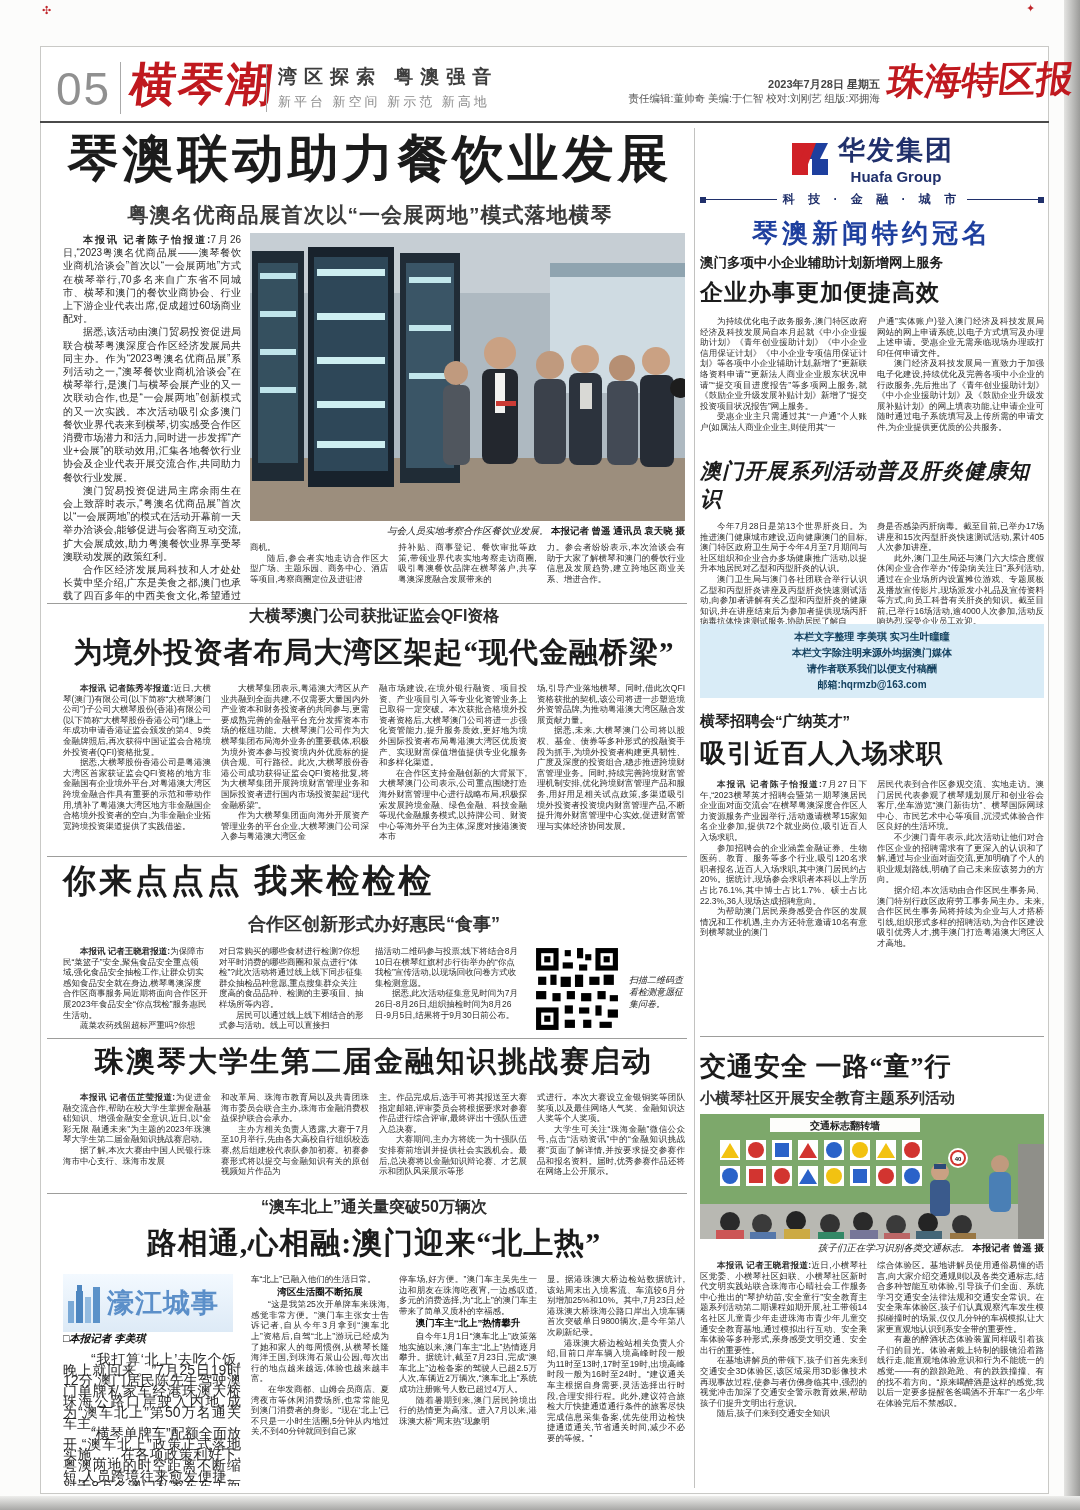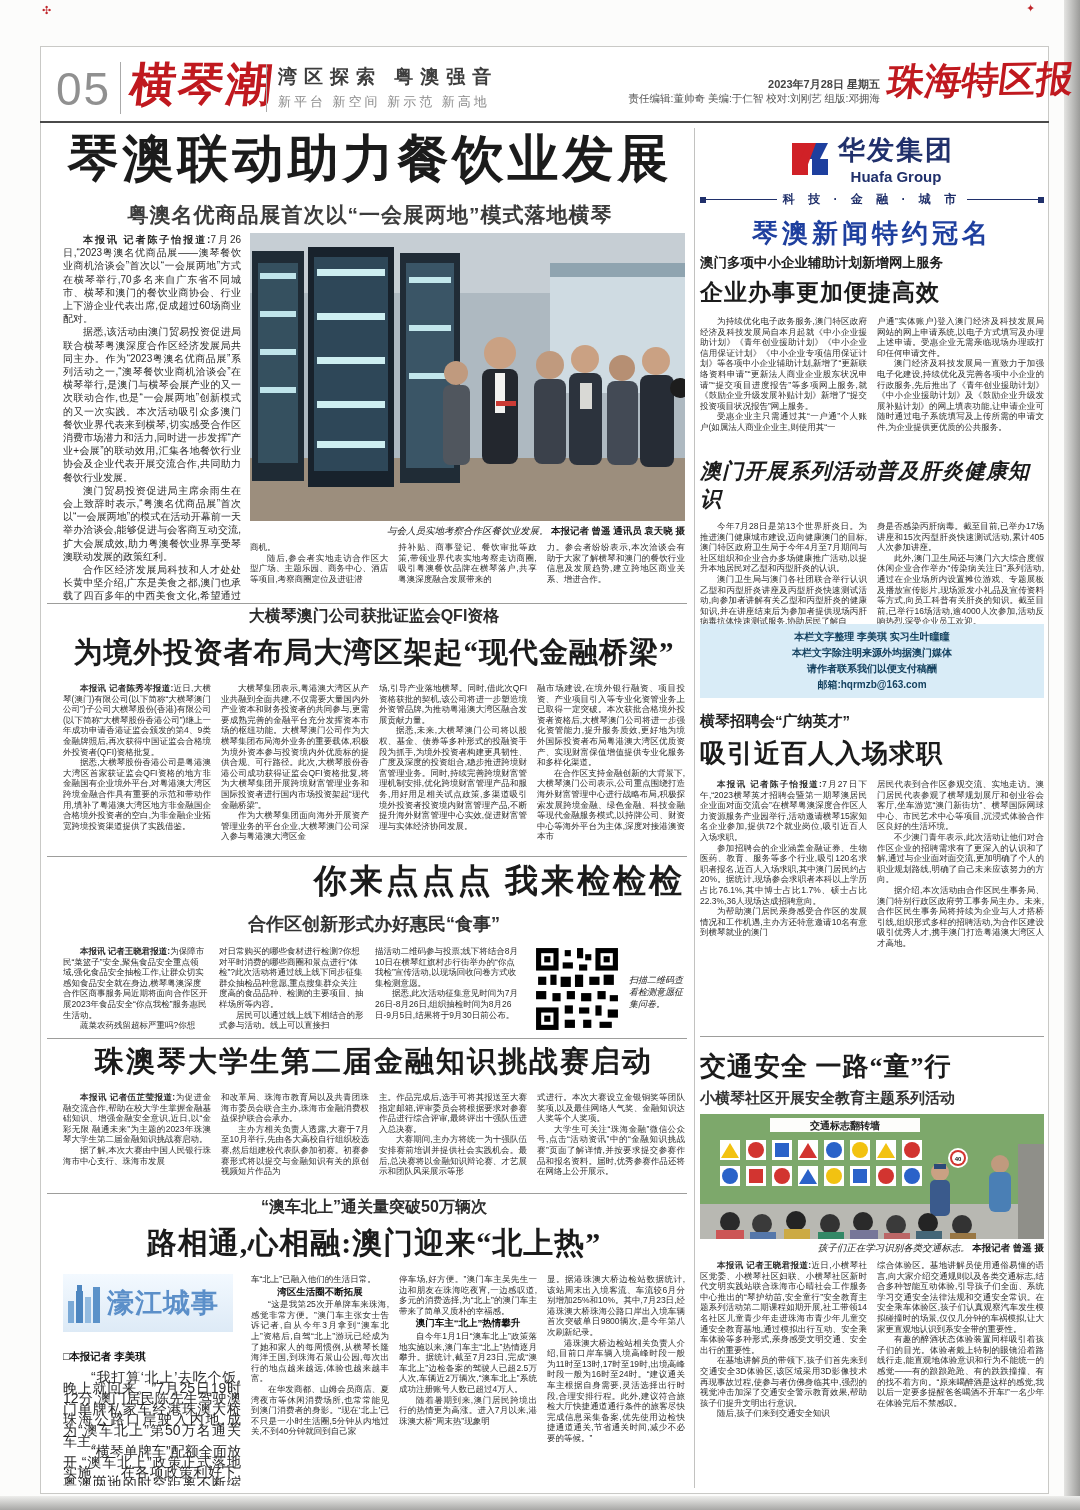--- a/index.html
+++ b/index.html
@@ -55,42 +55,42 @@
   .main-rowb { position:absolute; left:187px; top:309px; width:435px; height:59px; }
 
   
   .s-qfi { position:absolute; left:63px; top:606px; width:622px; }
   .s-qfi .kicker { text-align:center; font-size:16px; font-weight:bold; color:#2c2c2c; }
   .s-qfi h1 { text-align:center; font-size:29px; margin-top:6px; letter-spacing:1px; }
   .s-qfi .cols { margin-top:10px; height:180px; }
 
   
   .s-food { position:absolute; left:63px; top:859px; width:622px; }
-  .s-food h1 { text-align:right; font-size:33px; letter-spacing:3px; }
+  .s-food h1 { text-align:left; font-size:33px; letter-spacing:3px; }
   .s-food h2 { text-align:center; font-size:18px; font-weight:bold; color:#333; margin-top:8px; }
   .s-food .body { display:flex; gap:10px; margin-top:10px; height:86px; }
   .s-food .c { flex:none; width:146px; }
   .qrwrap { flex:none; width:164px; display:flex; gap:6px; }
   .qrbox { width:92px; height:86px; }
   .qrcap { width:62px; font-family:"Liberation Serif","DejaVu Serif",serif; font-style:italic; font-size:9px; line-height:12px; color:#222; padding-top:28px; }
 
   
   .s-contest { position:absolute; left:63px; top:1042px; width:622px; }
   .s-contest h1 { text-align:center; font-size:29px; letter-spacing:2px; }
   .s-contest .cols { margin-top:10px; height:100px; }
 
   
   .s-cars { position:absolute; left:63px; top:1197px; width:622px; }
   .s-cars .kicker { text-align:center; font-size:16px; font-weight:bold; color:#2c2c2c; }
   .s-cars h1 { text-align:center; font-size:30px; margin-top:5px; letter-spacing:1px; }
   .s-cars .body { display:flex; gap:10px; margin-top:10px; height:212px; text-align:justify; }
   .colA { flex:none; width:178px; overflow:hidden; }
   .citylogo { width:170px; height:58px; background:linear-gradient(#f3f9ff,#ddeaf6); display:flex; align-items:center; gap:6px; padding:4px; }
   .citylogo .t { font-family:"Liberation Serif","DejaVu Serif",serif; font-weight:900; font-size:27px; color:#5b8fc9; letter-spacing:1px; }
-  .cars-byline { font-size:10.5px; font-weight:bold; margin:18px 0 8px; color:#111; }
+  .cars-byline { font-size:10.5px; font-weight:bold; margin:0 0 8px; color:#111;font-style:italic; }
   .colA .txt { font-size:14px; line-height:10.6px; }
 
   
   .r-huafa { position:absolute; left:700px; top:132px; width:344px; text-align:center; }
   .huafa-row { display:flex; justify-content:center; align-items:center; gap:8px; }
   .huafa-cn { font-size:27px; font-weight:900; color:#20306b; letter-spacing:2px; font-family:"Liberation Serif","DejaVu Serif",serif; }
   .huafa-en { font-size:15px; font-weight:bold; color:#20306b; }
   .huafa-tag { margin-top:6px; display:flex; align-items:center; gap:6px; justify-content:center; color:#20306b; font-size:12px; font-weight:bold; letter-spacing:5px; }
   .tagline-bar { flex:1; height:1px; background:#20306b; position:relative; }
   .tagline-bar::after { content:""; position:absolute; top:-2.5px; width:6px; height:6px; background:#20306b; }
@@ -216,26 +216,26 @@
     <div class="cols">
       <div class="c">
         <p class="para"><b class="lead-b">本报讯 记者陈秀岑报道:</b><span>近日,大横琴(澳门)有限公司(以下简称“大横琴澳门公司”)子公司大横琴股份(香港)有限公司(以下简称“大横琴股份香港公司”)继上一年成功申请香港证监会颁发的第4、9类金融牌照后,再次获得中国证监会合格境外投资者(QFI)资格批复。</span></p>
         <p class="para">据悉,大横琴股份香港公司是粤港澳大湾区首家获证监会QFI资格的地方非金融国有企业境外平台,对粤港澳大湾区跨境金融合作具有重要的示范和带动作用,填补了粤港澳大湾区地方非金融国企合格境外投资者的空白,为非金融企业拓宽跨境投资渠道提供了实践借鉴。</p>
       </div>
       <div class="c">
         <p class="para">大横琴集团表示,粤港澳大湾区从产业共融到全面共建,不仅需要大量国内外产业资本和财务投资者的共同参与,更需要成熟完善的金融平台充分发挥资本市场的枢纽功能。大横琴澳门公司作为大横琴集团布局海外业务的重要载体,积极为境外资本参与投资境内外优质标的提供合规、可行路径。此次,大横琴股份香港公司成功获得证监会QFI资格批复,将为大横琴集团开展跨境财富管理业务和国际投资者进行国内市场投资架起“现代金融桥梁”。</p>
         <p class="para">作为大横琴集团面向海外开展资产管理业务的平台企业,大横琴澳门公司深入参与粤港澳大湾区金</p>
       </div>
       <div class="c">
+        <p class="para cont">融市场建设,在境外银行融资、项目投资、产业项目引入等专业化资管业务上已取得一定突破。本次获批合格境外投资者资格后,大横琴澳门公司将进一步强化资管能力,提升服务质效,更好地为境外国际投资者布局粤港澳大湾区优质资产、实现财富保值增值提供专业化服务和多样化渠道。</p>
+        <p class="para">在合作区支持金融创新的大背景下,大横琴澳门公司表示,公司重点围绕打造海外财富管理中心进行战略布局,积极探索发展跨境金融、绿色金融、科技金融等现代金融服务模式,以持牌公司、财资中心等海外平台为主体,深度对接港澳资本市</p>
+      </div>
+      <div class="c">
         <p class="para cont">场,引导产业落地横琴。同时,借此次QFI资格获批的契机,该公司将进一步塑造境外资管品牌,为推动粤港澳大湾区融合发展贡献力量。</p>
         <p class="para">据悉,未来,大横琴澳门公司将以股权、基金、债券等多种形式的投融资手段为抓手,为境外投资者构建更具韧性、广度及深度的投资组合,稳步推进跨境财富管理业务。同时,持续完善跨境财富管理机制安排,优化跨境财富管理产品和服务,用好用足相关试点政策,多渠道吸引境外投资者投资境内财富管理产品,不断提升海外财富管理中心实效,促进财富管理与实体经济协同发展。</p>
-      </div>
-      <div class="c">
-        <p class="para cont">融市场建设,在境外银行融资、项目投资、产业项目引入等专业化资管业务上已取得一定突破。本次获批合格境外投资者资格后,大横琴澳门公司将进一步强化资管能力,提升服务质效,更好地为境外国际投资者布局粤港澳大湾区优质资产、实现财富保值增值提供专业化服务和多样化渠道。</p>
-        <p class="para">在合作区支持金融创新的大背景下,大横琴澳门公司表示,公司重点围绕打造海外财富管理中心进行战略布局,积极探索发展跨境金融、绿色金融、科技金融等现代金融服务模式,以持牌公司、财资中心等海外平台为主体,深度对接港澳资本市</p>
       </div>
     </div>
   </div>
 
   <div class="hrule" style="left:47px; top:856px; width:640px;"></div>
 
   <div class="s-food">
     <h1 class="serifhead">你来点点点 我来检检检</h1>
     <h2>合作区创新形式办好惠民“食事”</h2>
     <div class="body">

